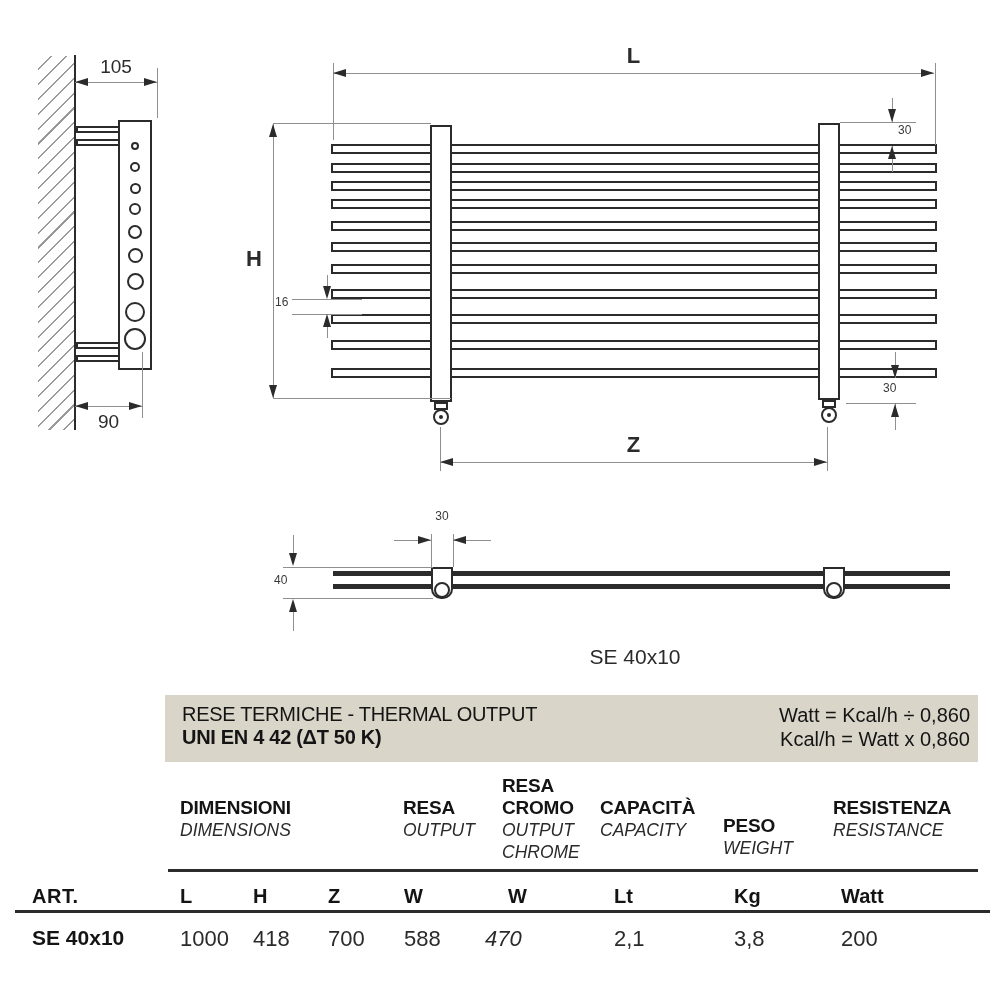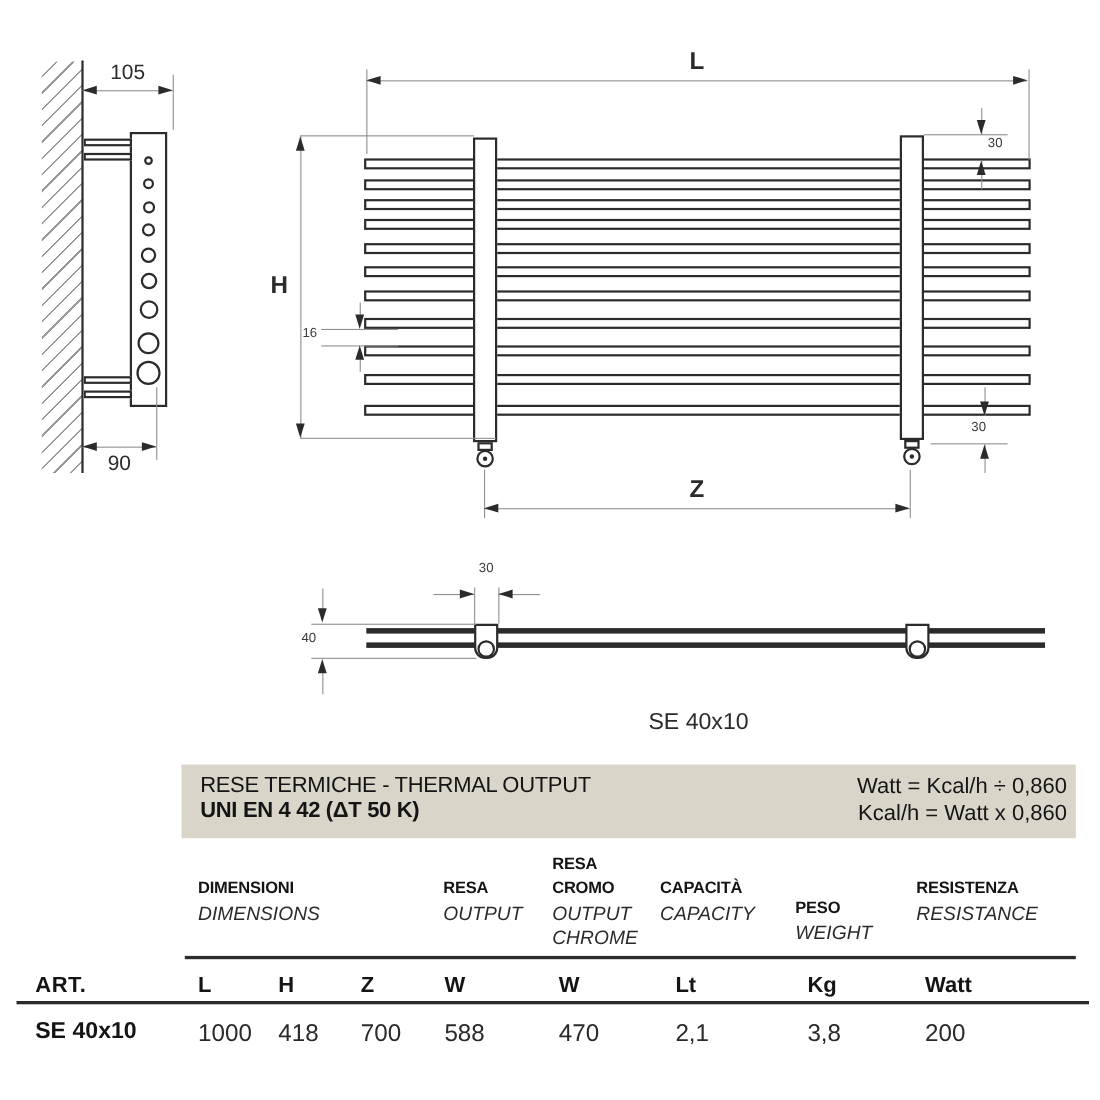--- a/index.html
+++ b/index.html
@@ -24,21 +24,21 @@
   .lab.big{font-size:22px;font-weight:bold;}
   .center{text-align:center;}
   
   #banner{position:absolute;left:165px;top:695px;width:813px;height:67px;z-index:5;}
   #banner .bl{position:absolute;left:17px;top:8px;line-height:23px;font-size:20px;color:#141414;letter-spacing:-0.3px;}
   #banner .bl .b2{font-weight:bold;}
   #banner .br{position:absolute;right:8px;top:8px;line-height:24px;font-size:20px;color:#141414;text-align:right;}
   
   #spec-table{position:absolute;left:0;top:0;width:1000px;height:1000px;z-index:5;}
   .gh{position:absolute;line-height:22px;white-space:nowrap;}
-  .gh .t{font-weight:bold;font-size:15px;letter-spacing:-0.2px;color:#141414;}
+  .gh .t{font-weight:bold;font-size:19px;letter-spacing:-0.2px;color:#141414;}
   .gh .s{font-style:italic;font-size:17.5px;color:#2a2a2a;}
   .ch{position:absolute;top:885px;font-weight:bold;font-size:20px;color:#141414;white-space:nowrap;}
   .dc{position:absolute;top:926px;font-size:22px;color:#2a2a2a;white-space:nowrap;}
 </style>
 </head>
 <body>
 
 <div id="page">
 
   <div id="diagram" style="position:absolute;left:0;top:0;width:1000px;height:1000px;">
@@ -195,18 +195,18 @@
       <div class="ch" style="left: 404px;">W</div>
       <div class="ch" style="left: 508px;">W</div>
       <div class="ch" style="left: 614px;">Lt</div>
       <div class="ch" style="left: 734px;">Kg</div>
       <div class="ch" style="left: 841px;">Watt</div>
       <div class="dc" style="left: 32px; font-weight: bold; font-size: 21px; color: rgb(20, 20, 20);">SE 40x10</div>
       <div class="dc" style="left: 180px;">1000</div>
       <div class="dc" style="left: 253px;">418</div>
       <div class="dc" style="left: 328px;">700</div>
       <div class="dc" style="left: 404px;">588</div>
-      <div class="dc" style="left: 508px;">470</div>
+      <div class="dc" style="left: 485px; font-style: italic;">470</div>
       <div class="dc" style="left: 614px;">2,1</div>
       <div class="dc" style="left: 734px; text-align: right;">3,8</div>
       <div class="dc" style="left: 841px;">200</div>
     </div>
 </div>
 
 </body></html>

